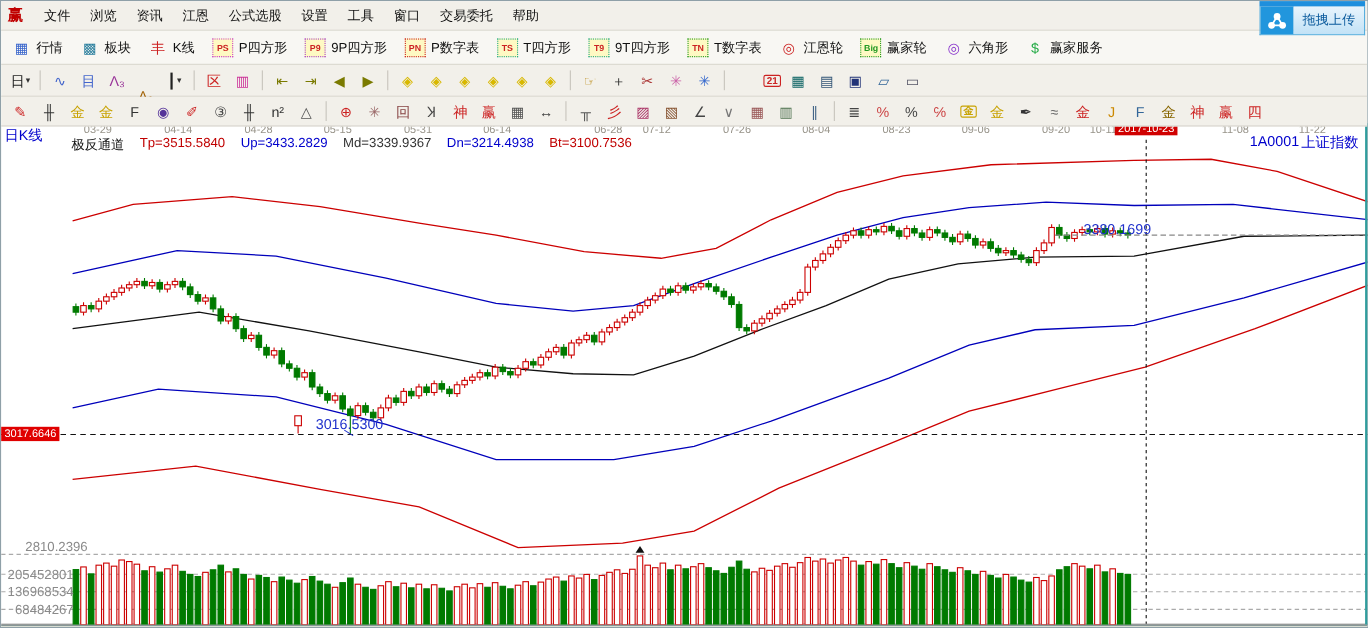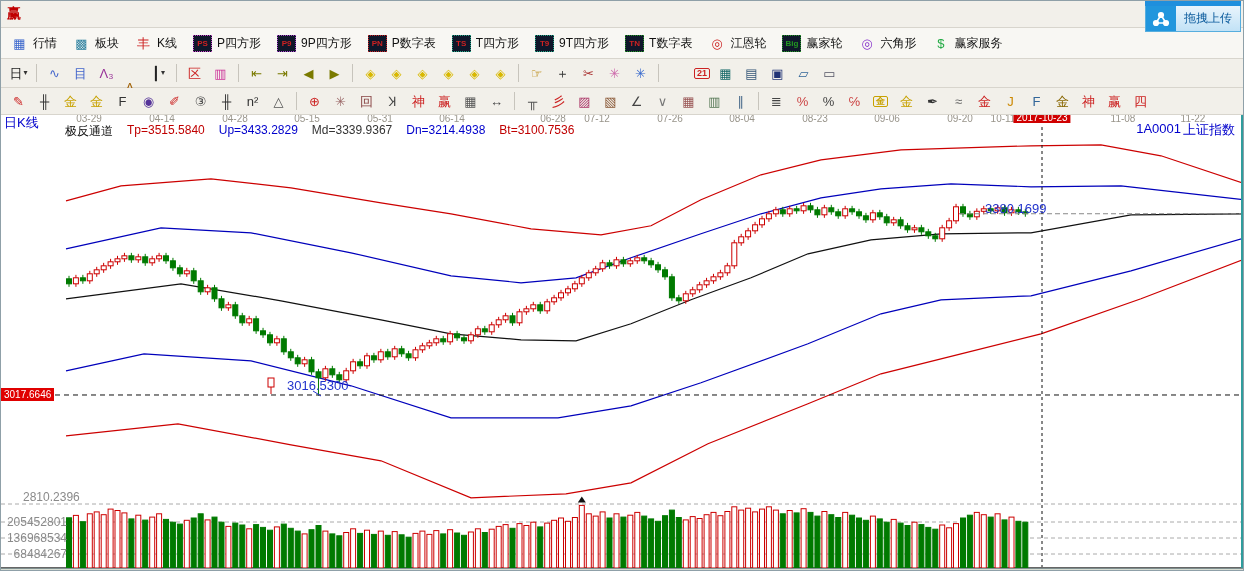--- a/index.html
+++ b/index.html
@@ -9,21 +9,21 @@
   .menubar{height:26px;display:flex;align-items:center;gap:2px;padding:0 6px;
            background:#f2f0ea;border-bottom:1px solid #d8d5cd;position:relative;z-index:4;}
   .logo{color:#c00000;font-weight:bold;font-size:14px;margin-right:8px;}
   .menu-item{font-size:12px;color:#111;padding:3px 9px;cursor:default;}
   
   .toolbar-main{height:30px;display:flex;align-items:center;gap:16px;padding:0 10px;
                 background:#f8f7f3;border-bottom:1px solid #d8d5cd;position:relative;z-index:4;}
   .tb-item{display:flex;align-items:center;gap:5px;font-size:12px;color:#111;cursor:default;}
   .tb-ico{display:inline-flex;align-items:center;justify-content:center;width:17px;height:17px;font-size:13px;line-height:1;}
   .tb-badge{width:17px;height:15px;font-size:8px;font-weight:bold;display:inline-flex;align-items:center;justify-content:center;
-            border:1px dotted;background:#0f172a;}
+            border:1px dotted;background:#fef9c3;}
   
   .toolbar-small,.toolbar-draw{display:flex;align-items:center;gap:1px;padding:0 5px;
                 background:#f2f0ea;border-bottom:1px solid #d8d5cd;position:relative;z-index:4;}
   .toolbar-small{height:28px;}
   .toolbar-draw{height:26px;}
   .ico-btn{min-width:21px;height:21px;display:inline-flex;align-items:center;justify-content:center;
            font-size:13px;line-height:1;border:1px solid transparent;cursor:default;padding:0 1px;}
   .ico-btn .caret{font-size:8px;color:#333;margin-left:1px;}
   .ico-box{border:1px solid currentColor;font-size:9px;font-weight:bold;padding:0 2px;border-radius:2px;}
   .tb-sep{width:1px;height:18px;background:#c7c4bc;margin:0 4px;}
@@ -50,20 +50,21 @@
   .upload .ulab{flex:1;display:flex;align-items:center;justify-content:center;font-size:12px;color:#0a5a9c;
                 background:linear-gradient(#e8f4fc,#c2e2f6);}
 </style>
 </head>
 <body>
 
 <div class="app">
 
   <div class="menubar">
     <span class="logo">赢</span>
+    <span id="menu-items"><span class="menu-item">文件</span><span class="menu-item">浏览</span><span class="menu-item">资讯</span><span class="menu-item">江恩</span><span class="menu-item">公式选股</span><span class="menu-item">设置</span><span class="menu-item">工具</span><span class="menu-item">窗口</span><span class="menu-item">交易委托</span><span class="menu-item">帮助</span></span>
   </div>
 
   <div class="toolbar-main" id="toolbar-main">
       <div class="tb-item">
         <span class="tb-ico" style="color: rgb(58, 102, 204);">▦</span>
         <span>行情</span>
       </div>
       <div class="tb-item">
         <span class="tb-ico" style="color: rgb(42, 127, 158);">▩</span>
         <span>板块</span>

